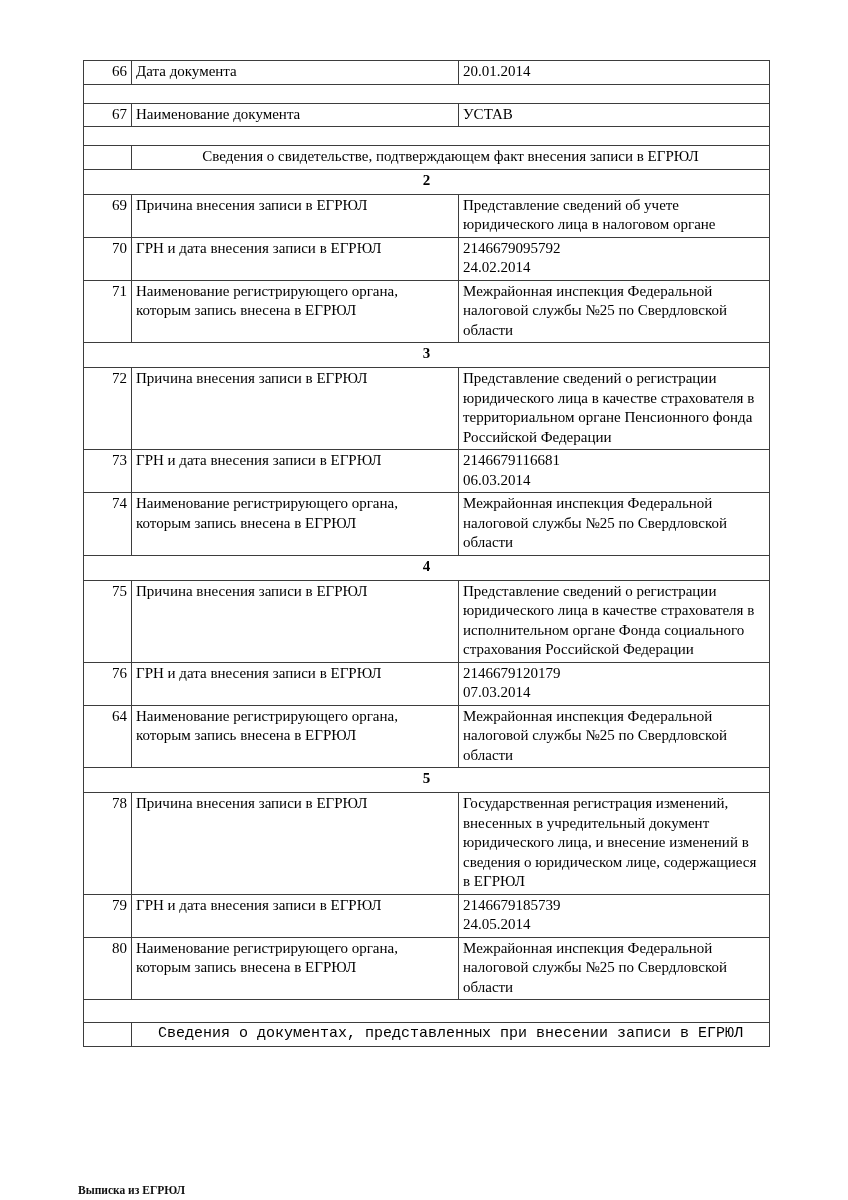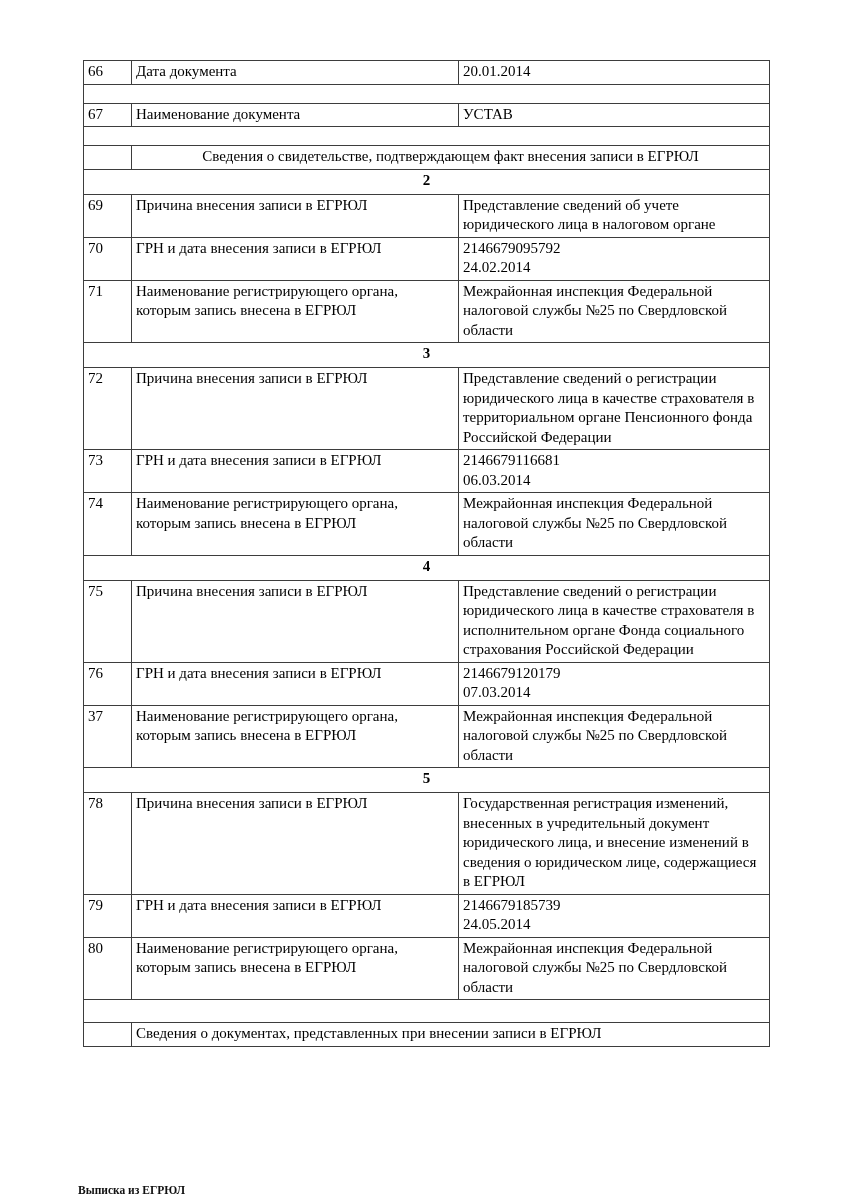--- a/index.html
+++ b/index.html
@@ -26,41 +26,41 @@
     font-size: 15px;
     line-height: 19.5px;
   }
   table.doc-table td {
     border: 1px solid #3d3d3d;
     vertical-align: top;
     padding: 1px 4px 2px 4px;
     overflow: hidden;
   }
   td.cell-num {
-    text-align: left;
+    text-align: right;
     padding: 1px 2px 2px 2px;
   }
   td.cell-value {
     white-space: pre-line;
   }
   tr.row-spacer td {
     height: 18px;
     padding: 0;
   }
   tr.row-spacer.tall td {
     height: 22px;
   }
   tr.row-section-number td {
     text-align: center;
     font-weight: bold;
     height: 21px;
     padding: 1px 4px 2px 4px;
   }
   tr.row-section-header td.cell-title.align-center { text-align: center; }
-  tr.row-section-header td.cell-title.align-left   { text-align: left; }
+  tr.row-section-header td.cell-title.align-left   { text-align: center; font-family: Liberation Mono, monospace; }
   .footer {
     position: absolute;
     left: 78px;
     top: 1184px;
     width: 712px;
     display: flex;
     justify-content: space-between;
     align-items: flex-end;
     font-size: 11.5px;
     line-height: 13.5px;
@@ -149,21 +149,21 @@
           <td class="cell-label">Причина внесения записи в ЕГРЮЛ</td>
           <td class="cell-value">Представление сведений о регистрации юридического лица в качестве страхователя в исполнительном органе Фонда социального страхования Российской Федерации</td>
         </tr>
         <tr class="row-data">
           <td class="cell-num">76</td>
           <td class="cell-label">ГРН и дата внесения записи в ЕГРЮЛ</td>
           <td class="cell-value">2146679120179
 07.03.2014</td>
         </tr>
         <tr class="row-data">
-          <td class="cell-num">37</td>
+          <td class="cell-num">64</td>
           <td class="cell-label">Наименование регистрирующего органа, которым запись внесена в ЕГРЮЛ</td>
           <td class="cell-value">Межрайонная инспекция Федеральной налоговой службы №25 по Свердловской области</td>
         </tr>
         <tr class="row-section-number">
           <td class="cell-section-number" colspan="3">5</td>
         </tr>
         <tr class="row-data">
           <td class="cell-num">78</td>
           <td class="cell-label">Причина внесения записи в ЕГРЮЛ</td>
           <td class="cell-value">Государственная регистрация изменений, внесенных в учредительный документ юридического лица, и внесение изменений в сведения о юридическом лице, содержащиеся в ЕГРЮЛ</td>

